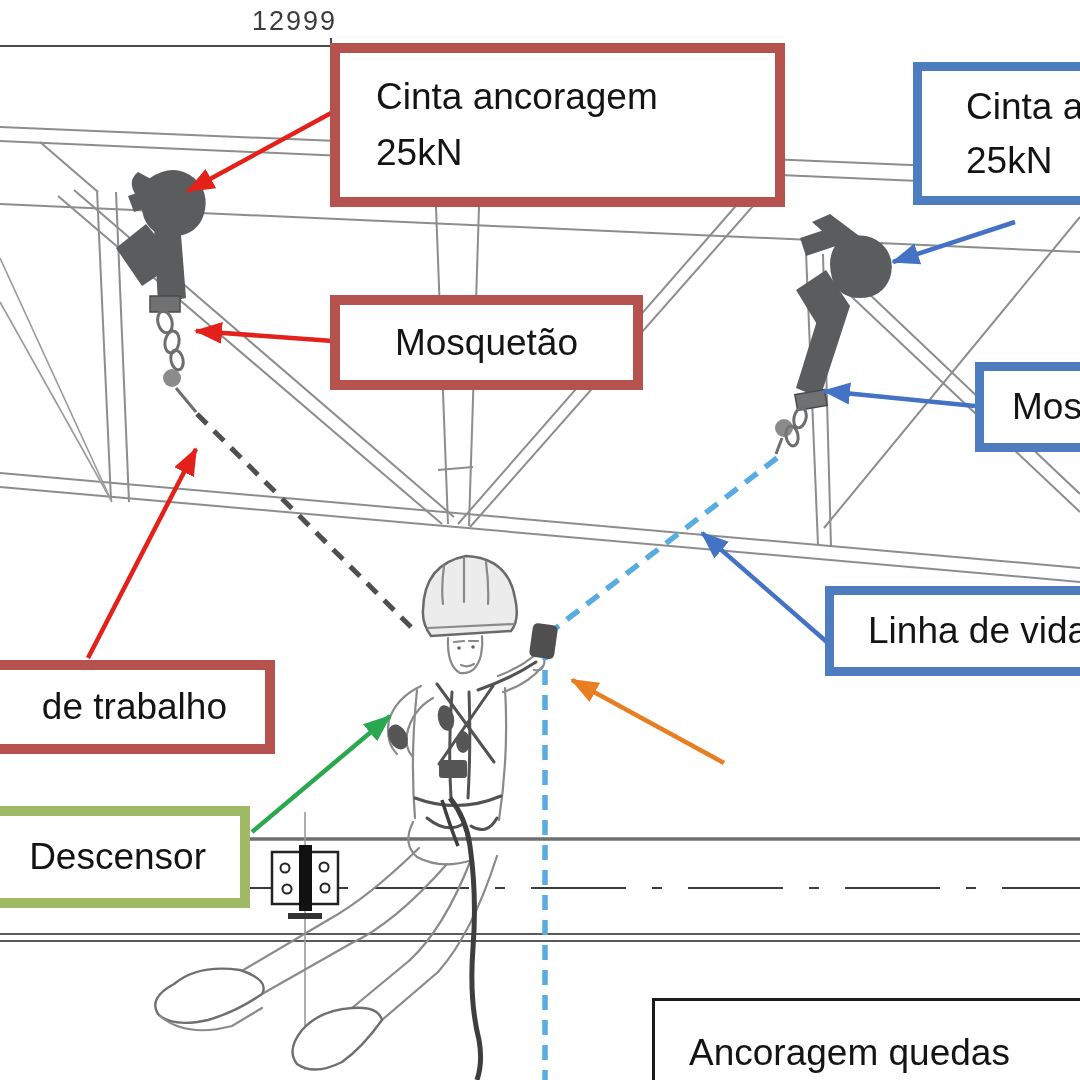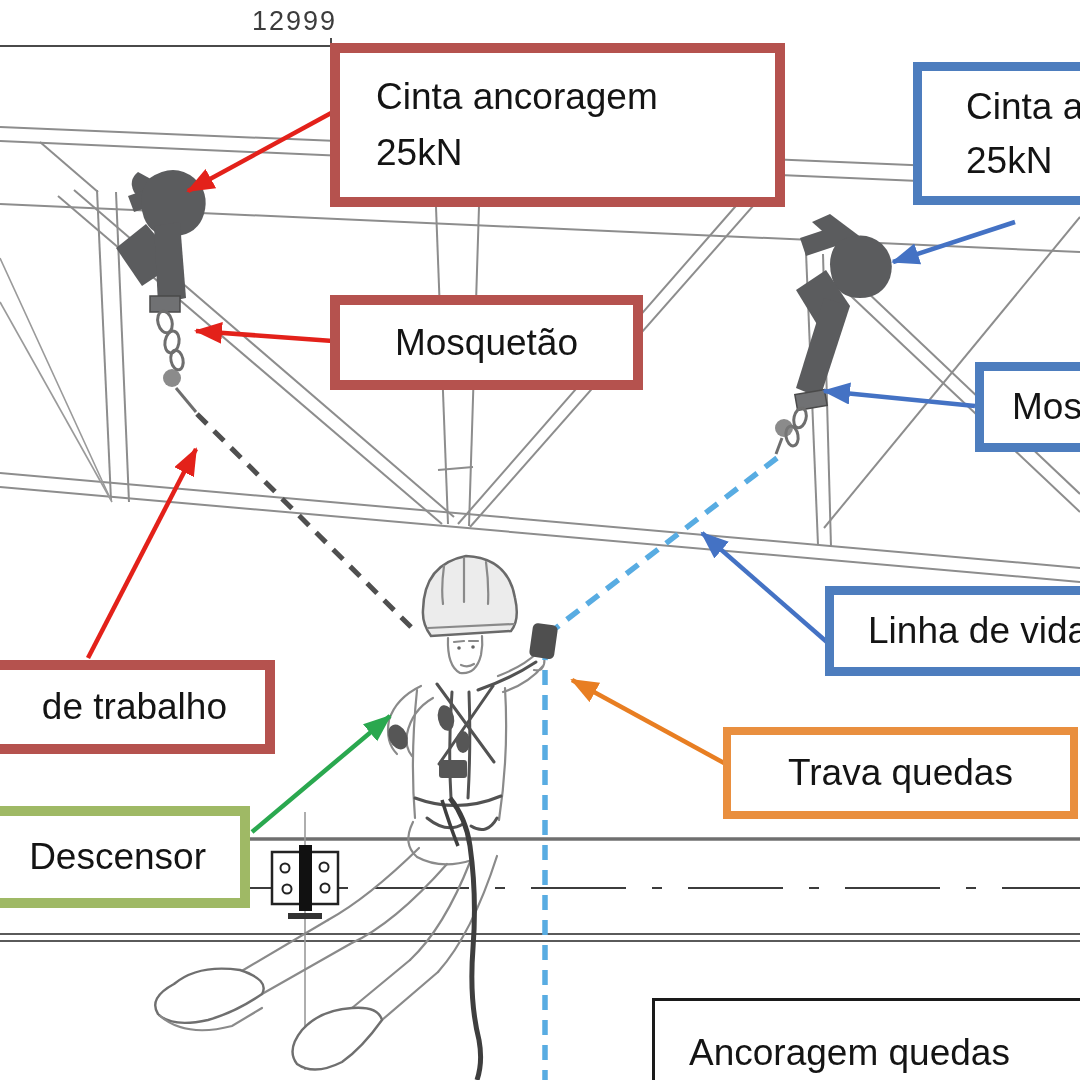--- a/index.html
+++ b/index.html
@@ -231,23 +231,20 @@
   </div>
 
   <div class="box box-blue al" style="left:825px;top:586px;width:340px;height:90px;padding-left:34px;">
     <div>Linha de vida</div>
   </div>
 
   <div class="box box-red ar" style="left:-145px;top:660px;width:420px;height:94px;padding-right:38px;">
     <div>de trabalho</div>
   </div>
 
-  <div class="box box-orange ac" style="left:723px;top:727px;width:355px;height:92px;">
-    <div>Trava quedas</div>
-  </div>
 
   <div class="box box-green ar" style="left:-62px;top:806px;width:312px;height:102px;padding-right:34px;">
     <div>Descensor</div>
   </div>
 
   <div class="box box-black al" style="left:652px;top:998px;width:480px;height:130px;padding-left:34px;justify-content:flex-start;padding-top:24px;">
     <div>Ancoragem quedas</div>
   </div>
 
 </div>

